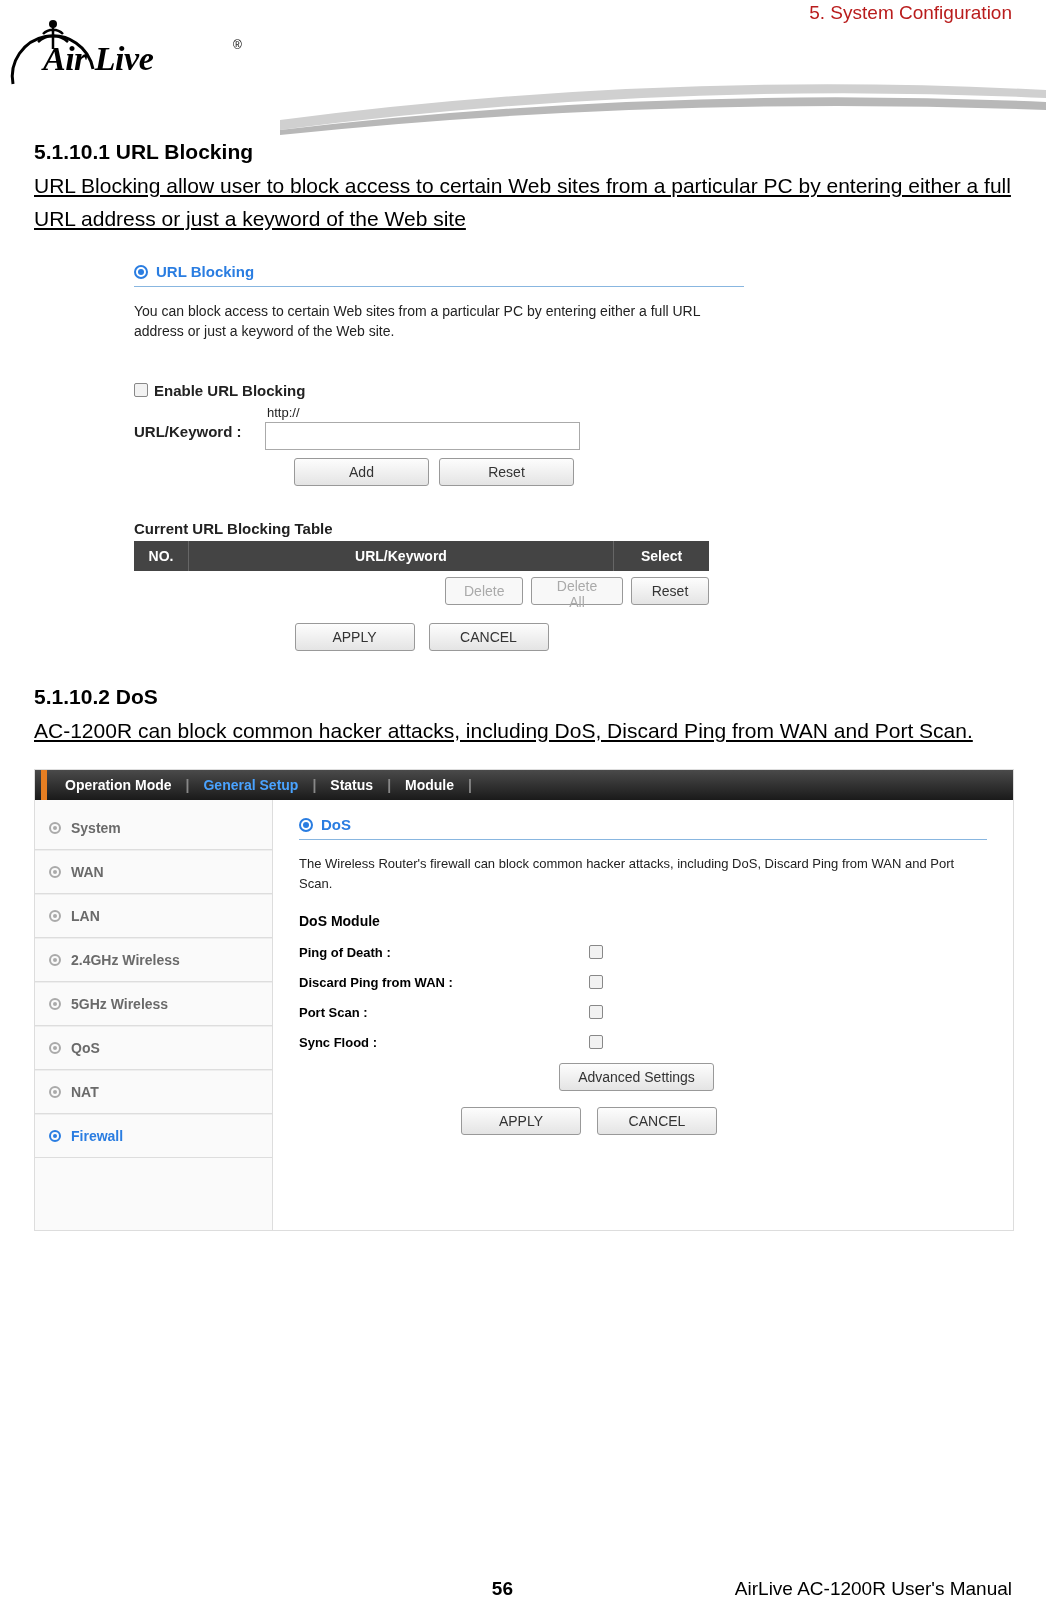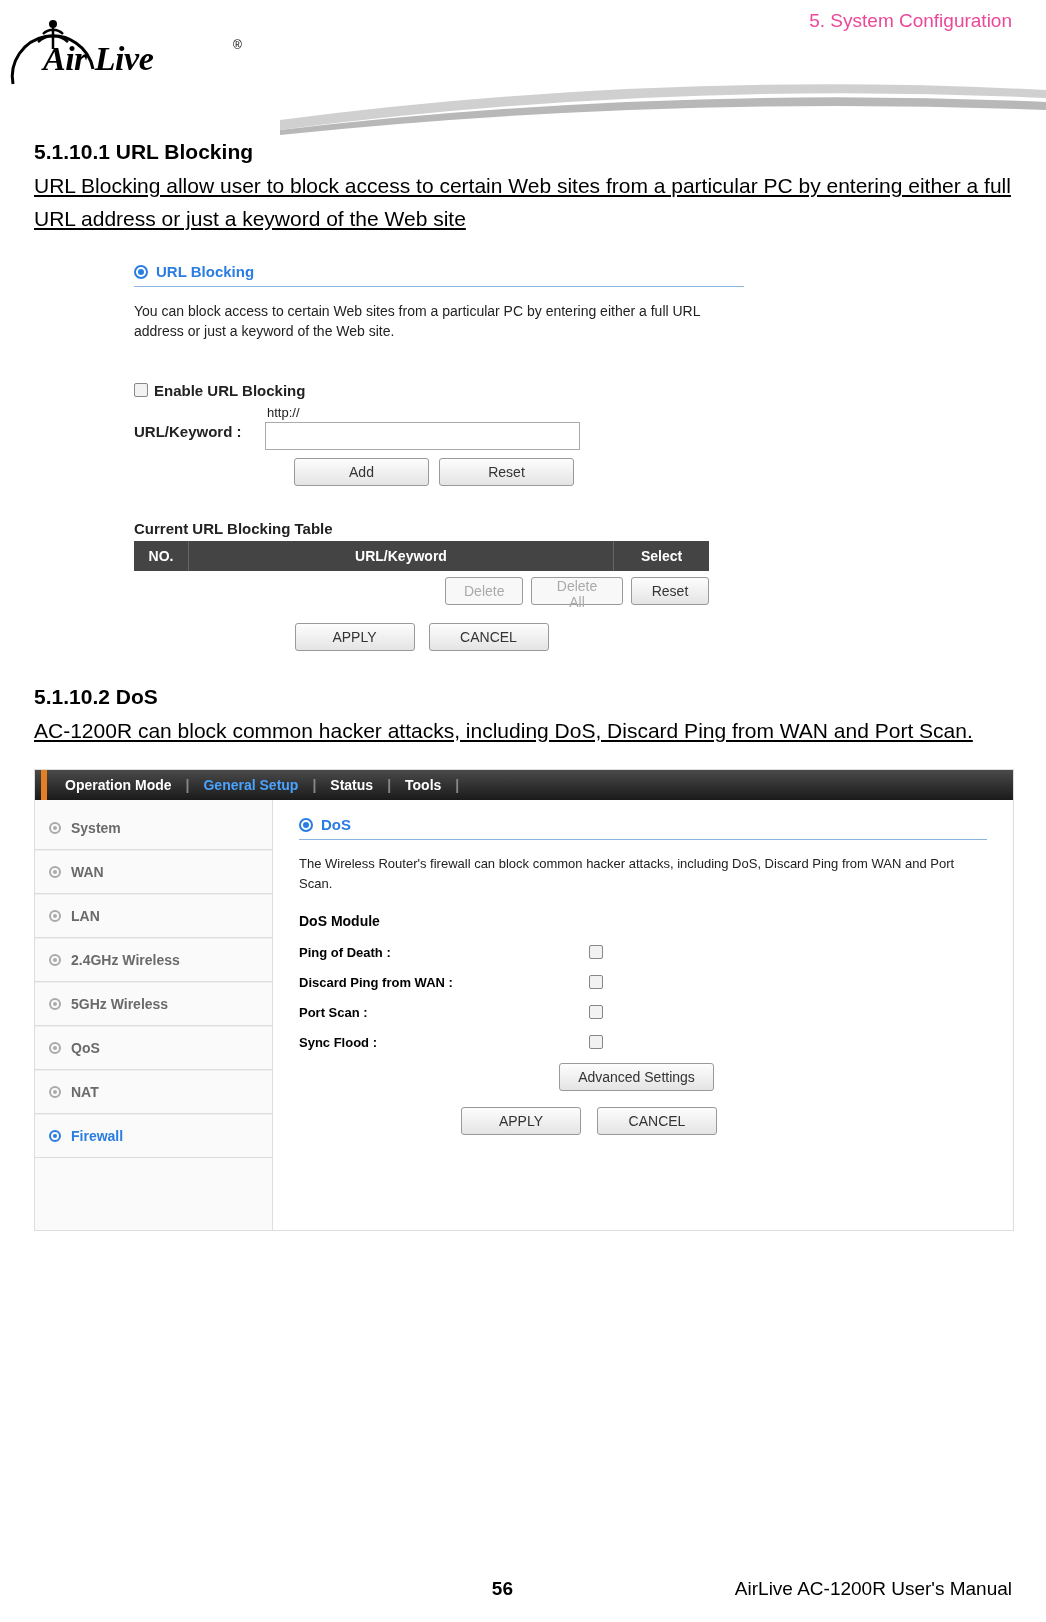--- a/index.html
+++ b/index.html
@@ -11,23 +11,23 @@
     position: relative;
     color: #000;
   }
   .page-header {
     position: relative;
     height: 110px;
   }
   .header-title {
     position: absolute;
     right: 34px;
-    top: 10px;
+    top: 2px;
     font-size: 19px;
-    color: #ec4899;
+    color: #b91c1c;
   }
   .logo {
     position: absolute;
     left: 8px;
     top: 12px;
     width: 250px;
     height: 80px;
   }
   .logo-text {
     position: absolute;
@@ -321,21 +321,21 @@
 
   <div class="dos-shot">
     <div class="tabbar">
       <div class="orange-bar"></div>
       <span class="tab">Operation Mode</span>
       <span class="sep">|</span>
       <span class="tab active">General Setup</span>
       <span class="sep">|</span>
       <span class="tab">Status</span>
       <span class="sep">|</span>
-      <span class="tab">Tools</span>
+      <span class="tab">Module</span>
       <span class="sep">|</span>
     </div>
     <div class="dos-body">
       <div class="sidebar">
         <div class="side-item">
             <span class="radio-grey"></span>
             <span>System</span>
           </div>
         <div class="side-item">
             <span class="radio-grey"></span>

